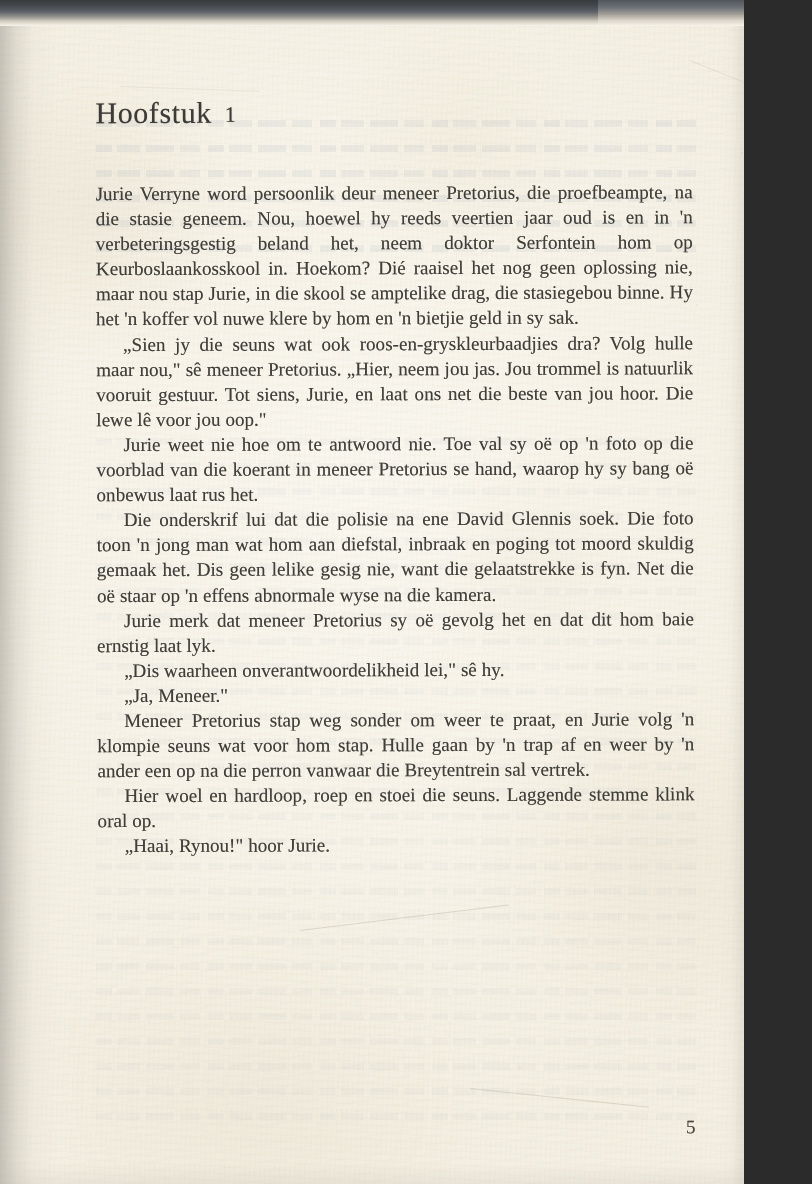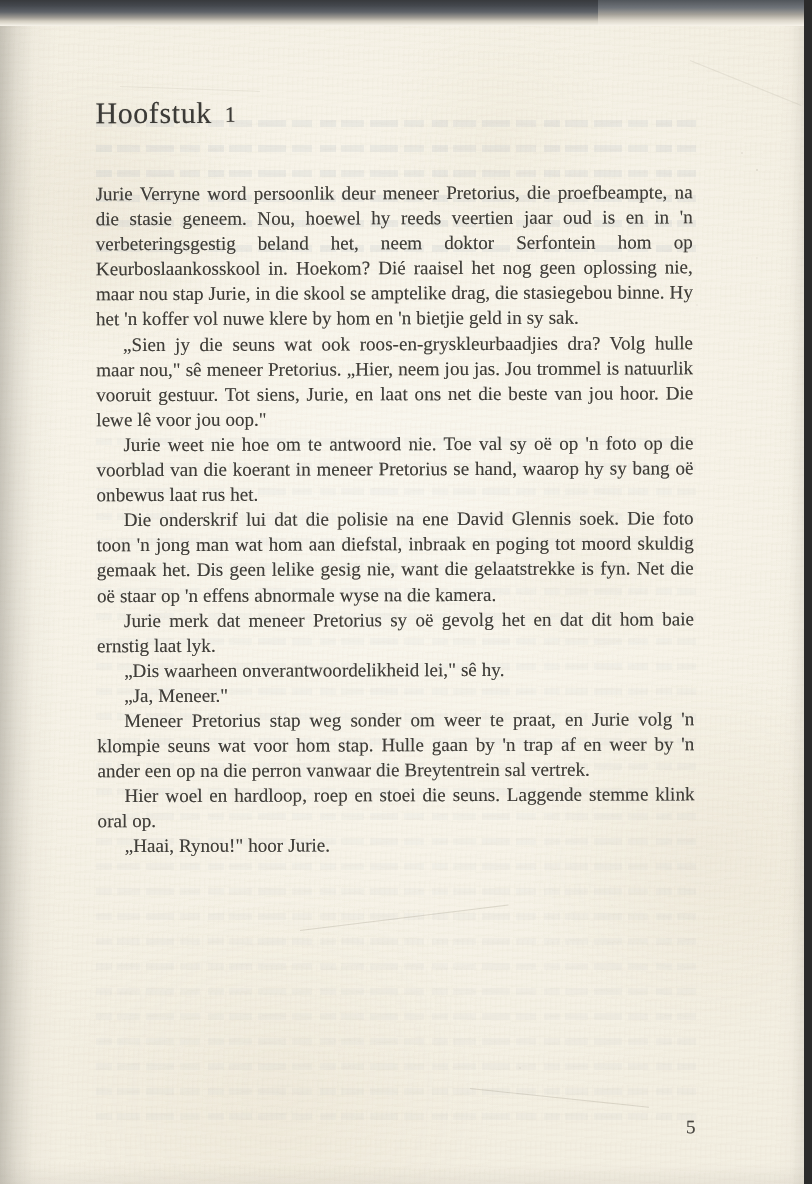--- a/index.html
+++ b/index.html
@@ -3,21 +3,21 @@
 <meta charset="utf-8">
 <style>
   html, body {
     margin: 0;
     padding: 0;
     background: #2b2b2b;
   }
 
   #page {
     position: relative;
-    width: 804px;
+    width: 744px;
     height: 1184px;
     overflow: hidden;
     background: #f8f4ec;
     font-family: "Liberation Serif", "DejaVu Serif", serif;
   }
 
   
   .paper-base {
     position: absolute;
     inset: 0;

